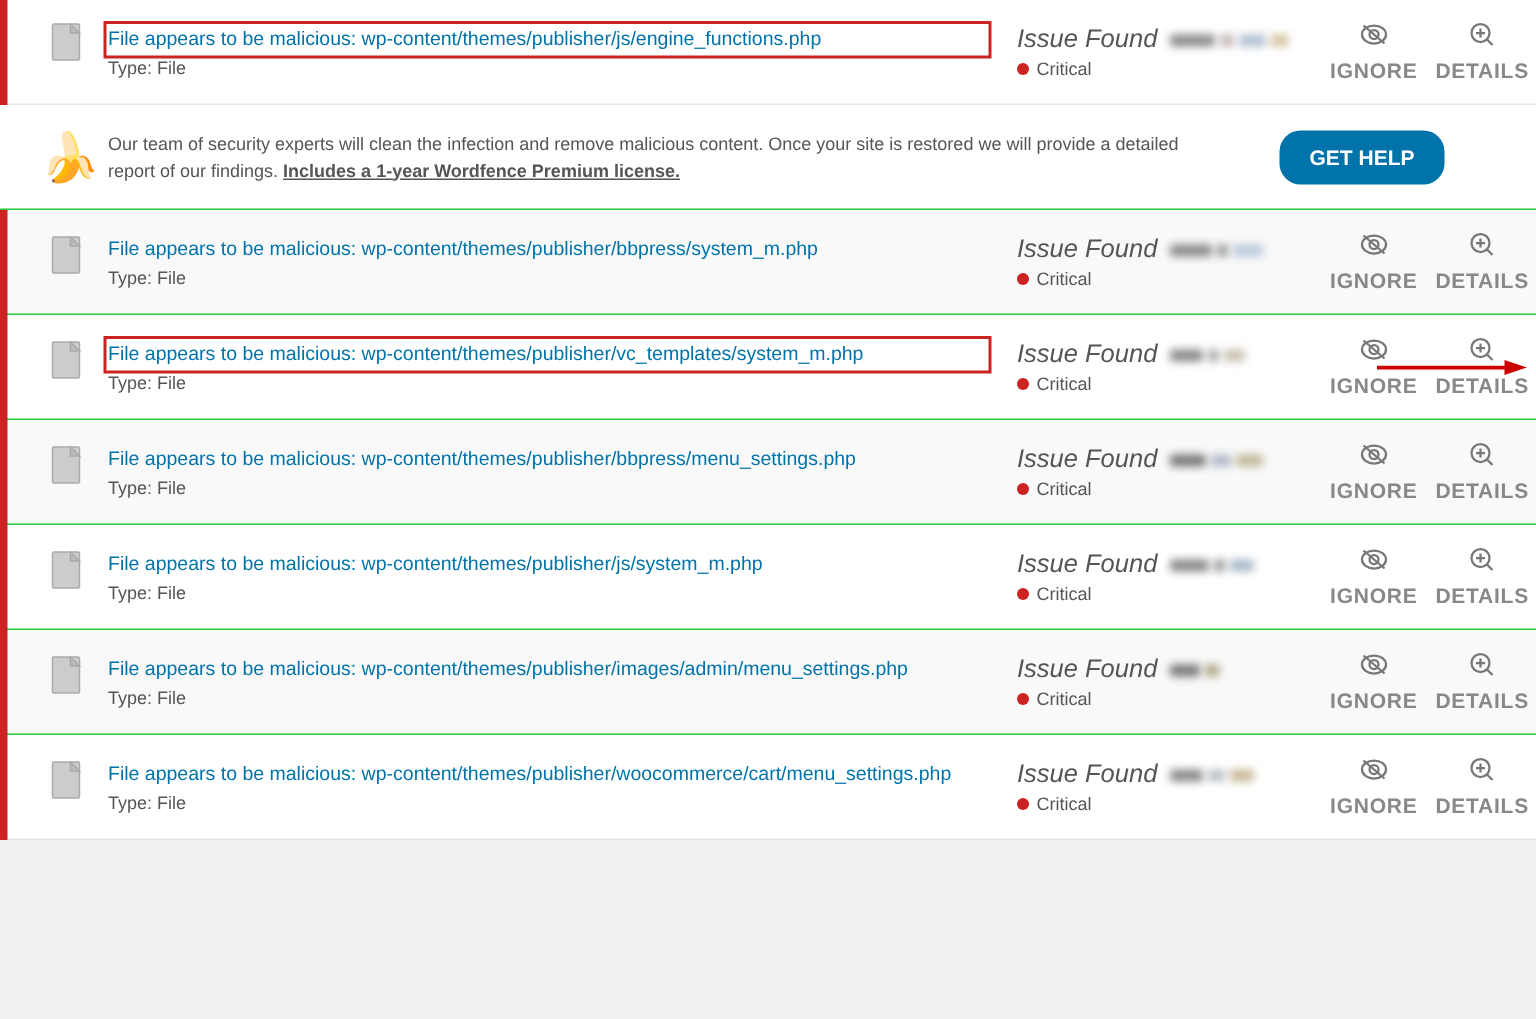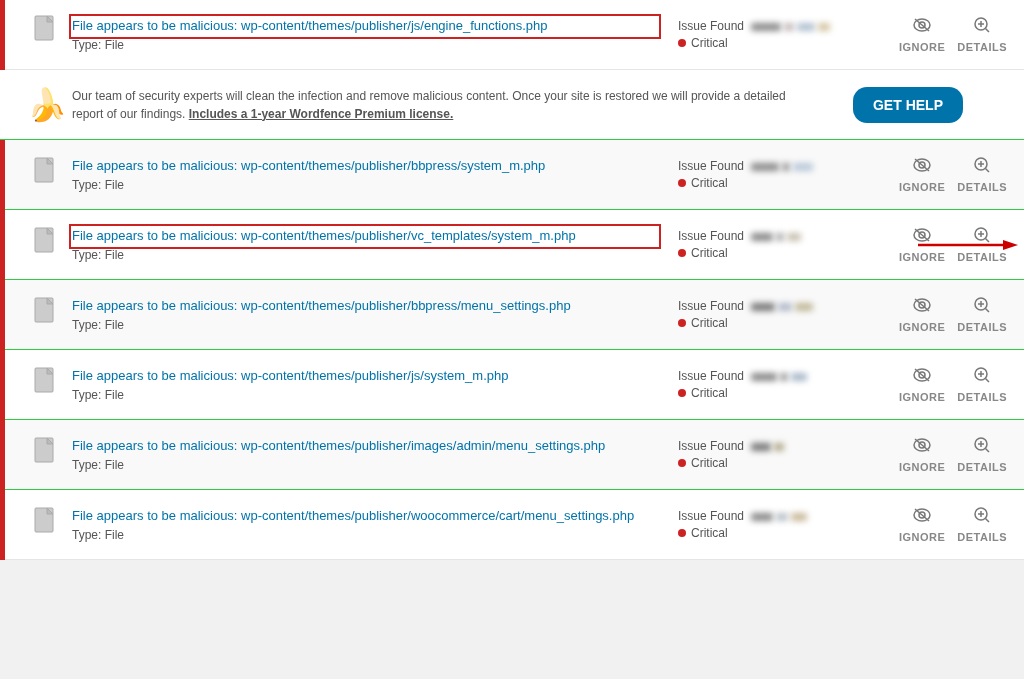--- a/index.html
+++ b/index.html
@@ -67,23 +67,24 @@
     .file-info-col .help-desc strong {
       font-weight: bold;
       text-decoration: underline;
     }
     .issue-col {
       width: 220px;
       flex-shrink: 0;
       padding-right: 10px;
     }
     .issue-label {
-      font-size: 12px;
+      font-size: 17px;
       color: #555;
       margin-bottom: 3px;
+      font-style: italic;
     }
     .severity-row {
       display: flex;
       align-items: center;
       gap: 5px;
       font-size: 12px;
       color: #555;
       margin-top: 2px;
     }
     .critical-dot {
@@ -112,21 +113,21 @@
       flex-direction: column;
       align-items: center;
       gap: 2px;
       cursor: pointer;
       color: #777;
     }
     .action-btn .action-icon {
       font-size: 18px;
     }
     .action-btn .action-label {
-      font-size: 11px;
+      font-size: 14px;
       letter-spacing: 0.5px;
       font-weight: bold;
       color: #888;
       text-transform: uppercase;
     }
     .get-help-btn {
       background: #0073aa;
       color: #fff;
       border: none;
       padding: 10px 20px;

